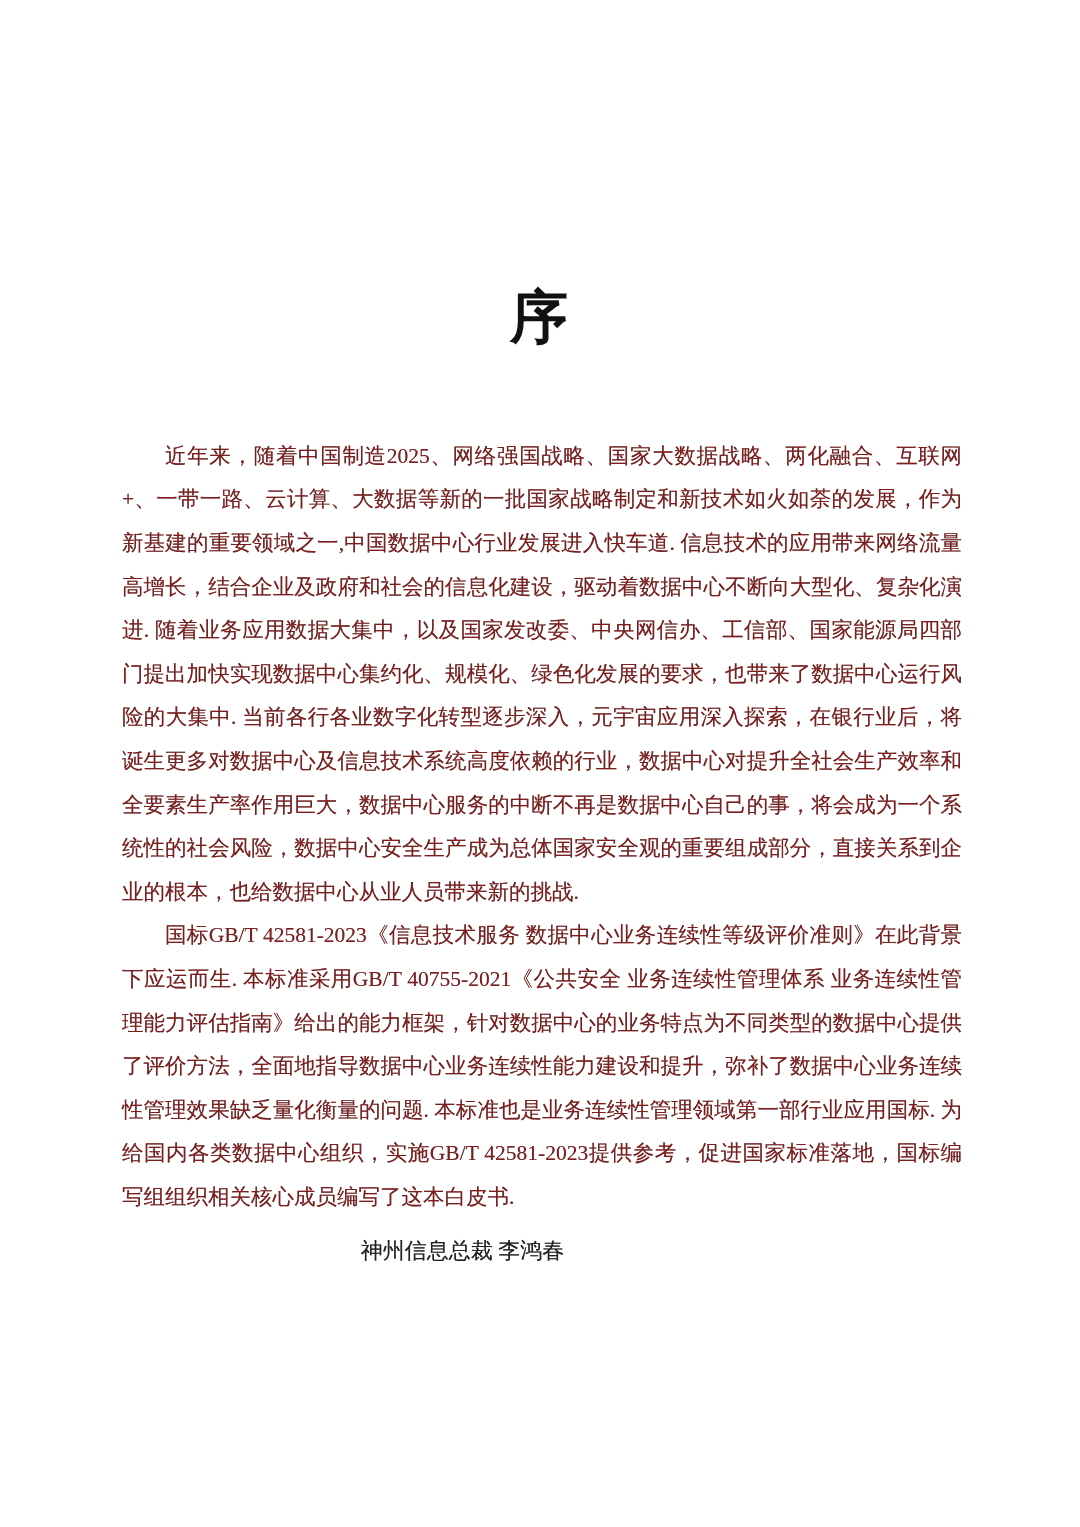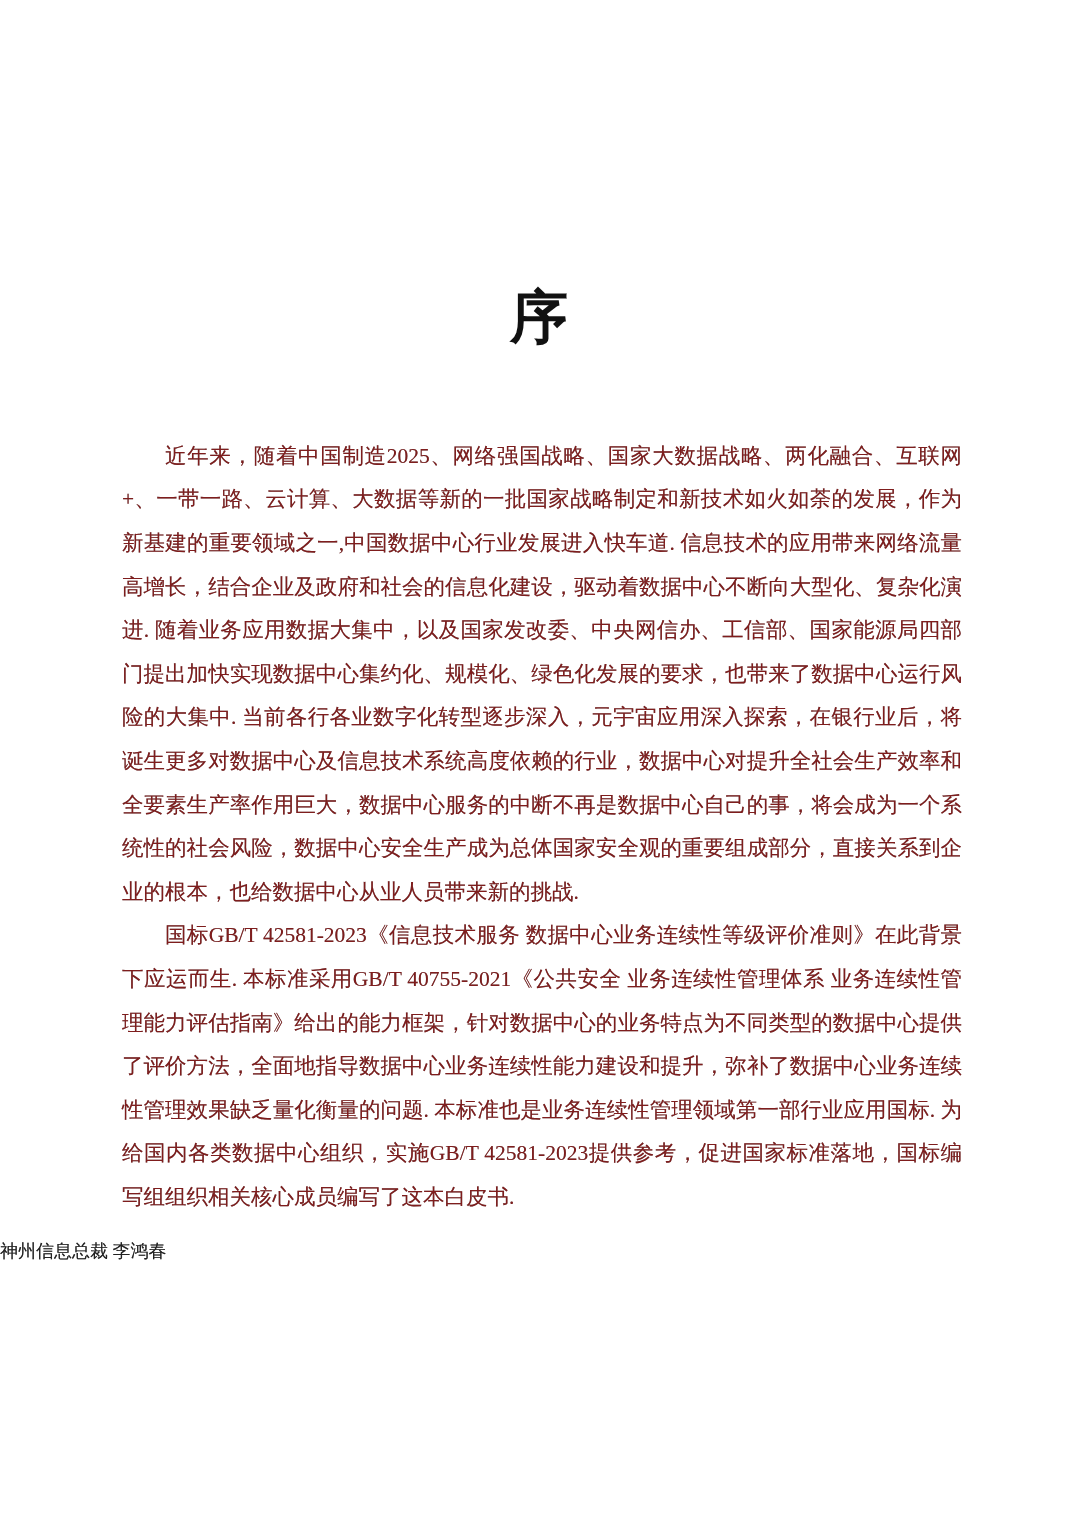--- a/index.html
+++ b/index.html
@@ -37,23 +37,23 @@
     text-justify: inter-ideograph;
     text-indent: 2em;
     color: #7f1d1d;
     
     text-shadow: 0 0 0.5px rgba(40,40,40,0.55);
   }
   .signature-block {
     margin-top: 16px;
   }
   .signature {
-    text-align: left;
+    text-align: center;
     padding-right: 155px;
-    font-size: 18px;
+    font-size: 22px;
     line-height: 30px;
     color: #222;
     text-shadow: 0 0 0.5px rgba(40,40,40,0.55);
   }
 </style>
 </head>
 <body>
 
 <div class="page">
 

